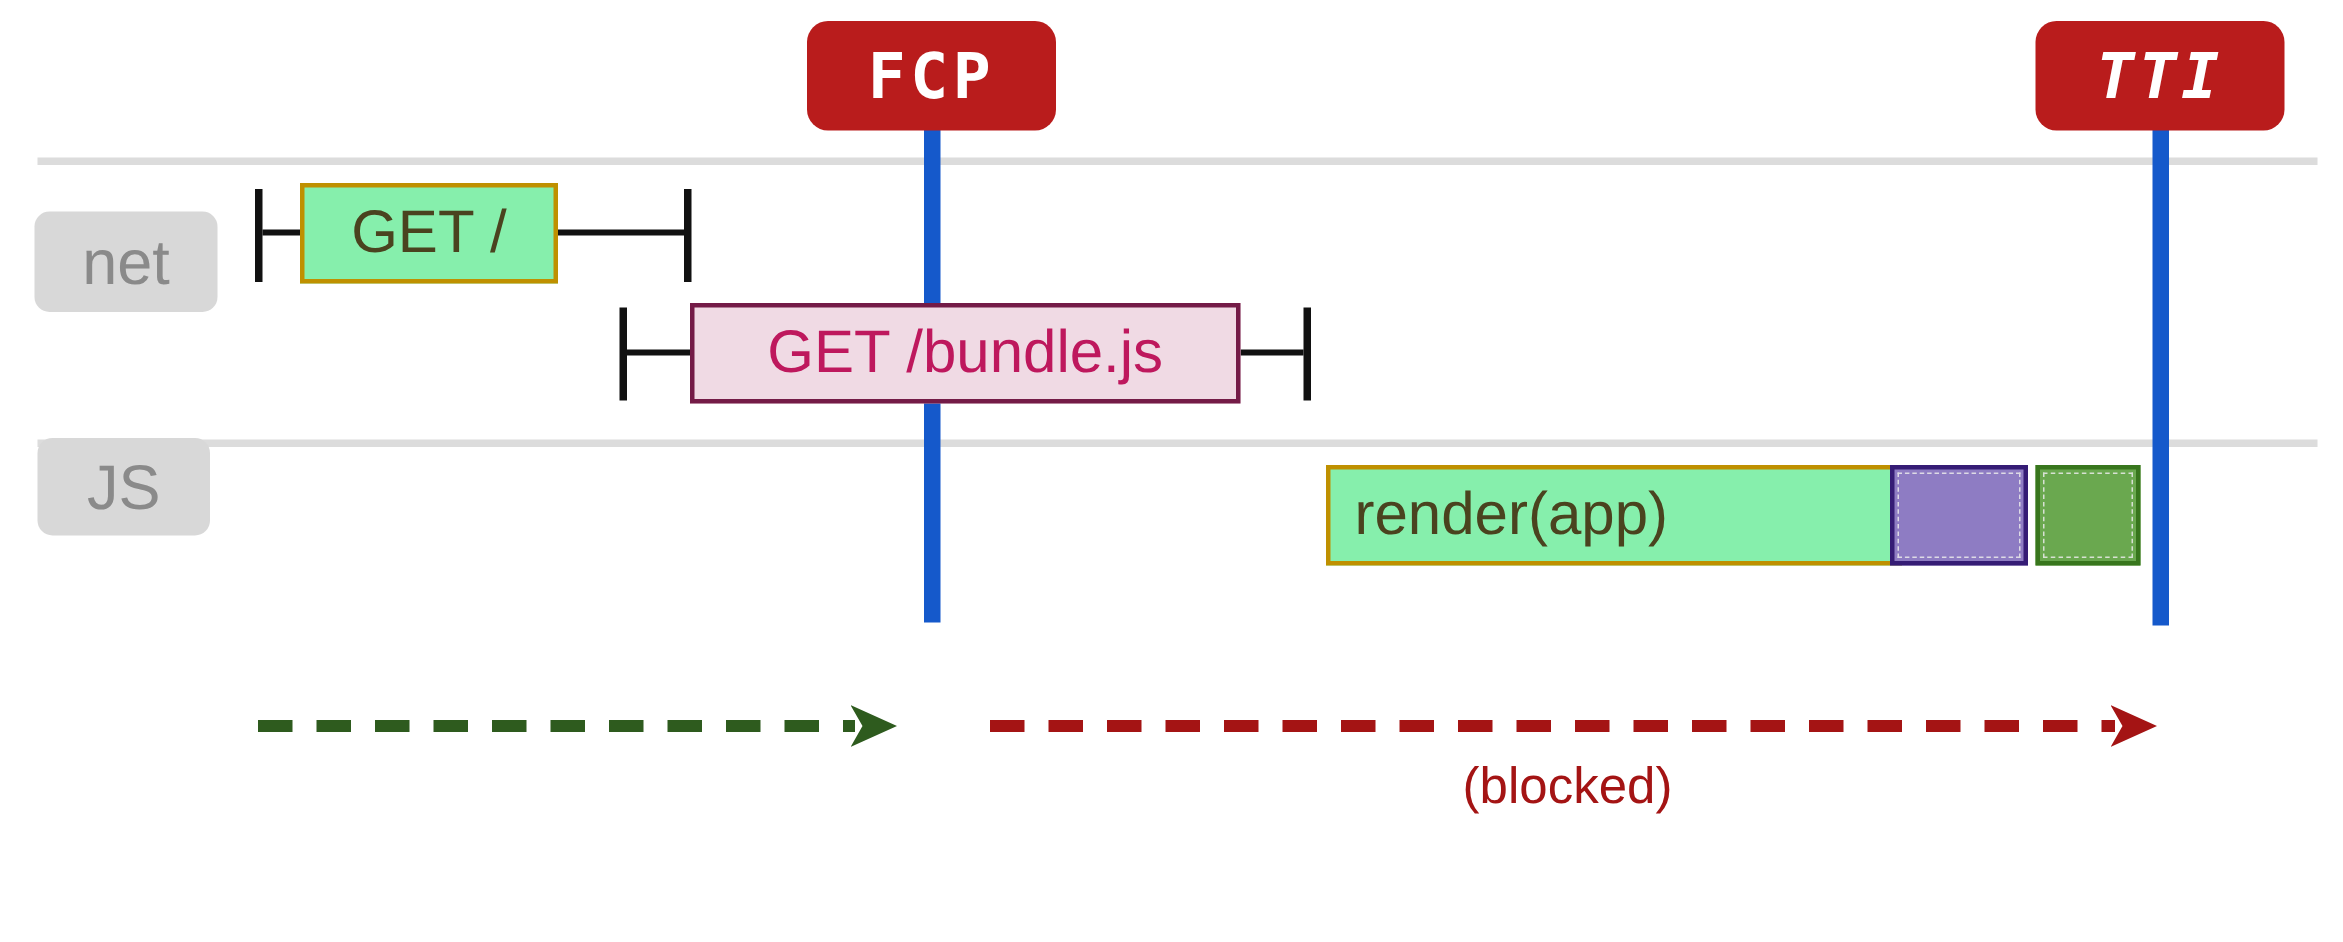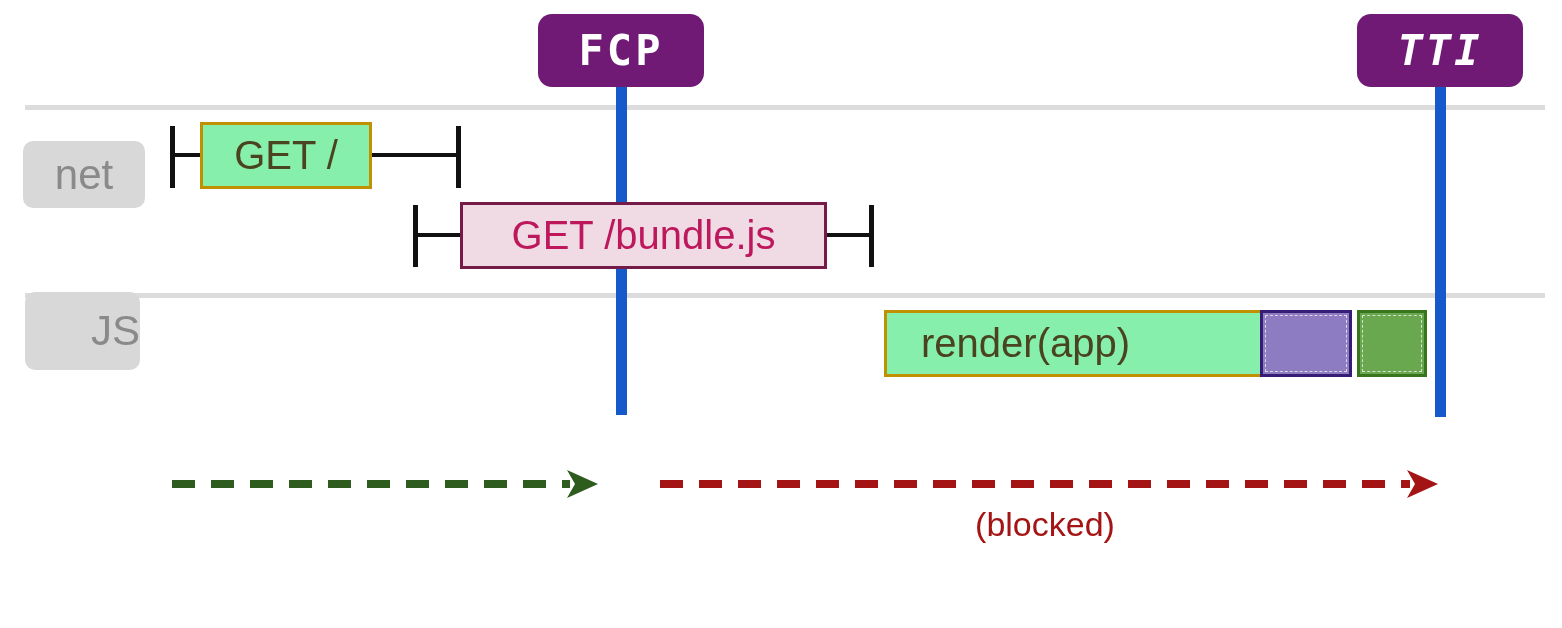--- a/index.html
+++ b/index.html
@@ -9,47 +9,47 @@
   }
   
   .lane-line{position:absolute;left:25px;width:1520px;height:5px;background:#dcdcdc;z-index:1;}
   .lane-line.net{top:105px;}
   .lane-line.js{top:293px;}
   .lane-label{
     position:absolute;background:#d8d8d8;border-radius:10px;color:#8a8a8a;
     display:flex;align-items:center;justify-content:center;font-size:42px;z-index:2;
   }
   .lane-label.net{left:23px;top:101px;width:122px;height:67px;margin-top:40px;}
-  .lane-label.js{left:25px;top:292px;width:115px;height:78px;justify-content:flex-end;}
+  .lane-label.js{left:25px;top:292px;width:115px;height:65px;}
   
   .marker-line{position:absolute;width:11px;background:#1559cb;z-index:3;}
   .marker-line.fcp{left:616px;top:84px;height:331px;}
   .marker-line.tti{left:1435px;top:84px;height:333px;}
   .marker-badge{
-    position:absolute;top:14px;width:166px;height:73px;background:#701a75;border-radius:14px;
+    position:absolute;top:14px;width:166px;height:73px;background:#b91c1c;border-radius:14px;
     display:flex;align-items:center;justify-content:center;color:#ffffff;z-index:6;
     font-family:"DejaVu Sans Mono", monospace;font-weight:bold;font-size:42px;letter-spacing:3px;
   }
   .marker-badge.fcp{left:538px;}
   .marker-badge.tti{left:1357px;font-style:italic;}
   
   .wbar{position:absolute;width:5px;height:62px;background:#111111;z-index:4;}
   .wconn{position:absolute;height:4px;background:#111111;z-index:4;}
   
   .box{
     position:absolute;height:61px;display:flex;align-items:center;justify-content:center;
     font-size:40px;z-index:5;box-sizing:content-box;
   }
   .box.yellow{background:#86efac;border:3px solid #bf9000;color:#4a431f;}
   .box.pink{background:#f0dae4;border:3px solid #741b47;color:#be185d;}
   .box.purple{background:#8e7cc3;border:3px solid #351c75;outline:1px dashed rgba(235,235,235,.85);outline-offset:-6px;}
   .box.green{background:#6aa84f;border:3px solid #38761d;outline:1px dashed rgba(235,235,235,.85);outline-offset:-6px;}
   .box.get-root{left:200px;top:122px;width:166px;}
   .box.get-bundle{left:460px;top:202px;width:361px;}
-  .box.render-app{left:884px;top:310px;width:362px;justify-content:flex-start;padding-left:34px;}
+  .box.render-app{left:884px;top:310px;width:362px;justify-content:flex-start;padding-left:16px;}
   .box.task-purple{left:1260px;top:310px;width:86px;}
   .box.task-green{left:1357px;top:310px;width:64px;}
   
   .e1-l-bar{left:170px;top:126px;} .e1-l-conn{left:175px;top:153px;width:26px;}
   .e1-r-conn{left:372px;top:153px;width:84px;} .e1-r-bar{left:456px;top:126px;}
   .e2-l-bar{left:413px;top:205px;} .e2-l-conn{left:418px;top:233px;width:43px;}
   .e2-r-conn{left:827px;top:233px;width:42px;} .e2-r-bar{left:869px;top:205px;}
   
   .arrows{position:absolute;left:0;top:0;width:1562px;height:628px;z-index:2;}
   

